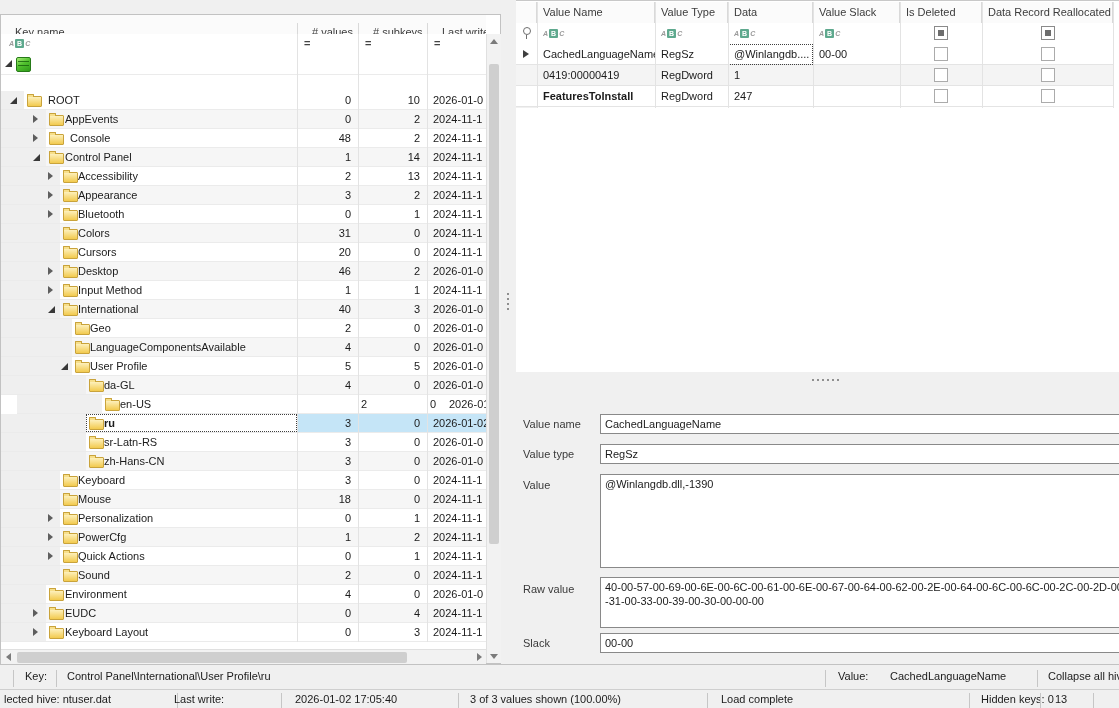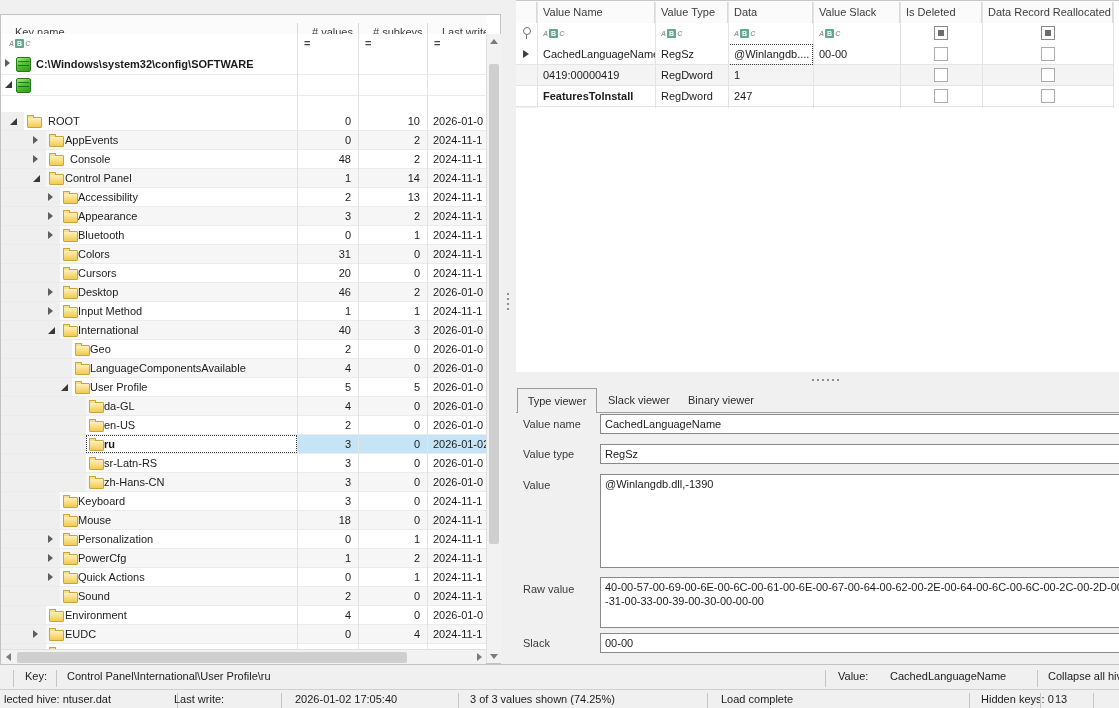--- a/index.html
+++ b/index.html
@@ -126,28 +126,20 @@
         </span>
       <span class="fop" style="left:303px;">=</span>
       <span class="fop" style="left:364px;">=</span>
       <span class="fop" style="left:433px;">=</span>
       <div class="collines" style="left:296px;"></div>
       <div class="collines" style="left:357px;"></div>
       <div class="collines" style="left:426px;"></div>
     </div>
     <div id="tree-rows" style="position:absolute;left:0;top:39px;width:485px;">
         <div class="trow hiverow" style="height: 21px;">
-          <span class="exp-c" style="left: 4px;"></span>
-          <span class="hive" style="left: 15px;"></span>
-          <span class="nlabel" style="left: 35px; font-weight: bold;">C:\Windows\system32\config\SOFTWARE</span>
-          <span class="cv"></span>
-          <span class="cs"></span>
-          <span class="cw"></span>
-        </div>
-        <div class="trow hiverow" style="height: 21px;">
           <span class="exp-e" style="left: 4px;"></span>
           <span class="hive" style="left: 15px;"></span>
           <span class="cv"></span>
           <span class="cs"></span>
           <span class="cw"></span>
         </div>
         <div class="trow" style="height: 19px; margin-top: 16px;">
           <div class="gut" style="width: 23px;"></div>
           <span class="exp-e" style="left: 9px;"></span>
           <span class="fold" style="left: 26px;"></span>
@@ -279,21 +271,21 @@
           <span class="cw">2026-01-0</span>
         </div>
         <div class="trow stripe" style="height: 19px;">
           <div class="gut" style="width: 85px;"></div>
           <span class="fold" style="left: 88px;"></span>
           <span class="nlabel" style="left: 103px;">da-GL</span>
           <span class="cv">4</span>
           <span class="cs">0</span>
           <span class="cw">2026-01-0</span>
         </div>
-        <div class="trow" style="height: 19px;">
+        <div class="trow" style="height: 19px; margin-left: 16px;">
           <div class="gut" style="width: 85px;"></div>
           <span class="fold" style="left: 88px;"></span>
           <span class="nlabel" style="left: 103px;">en-US</span>
           <span class="cv">2</span>
           <span class="cs">0</span>
           <span class="cw">2026-01-0</span>
         </div>
         <div class="trow" style="height: 19px;">
           <div class="gut" style="width: 85px;"></div>
           <div class="selbg"></div>
@@ -496,25 +488,20 @@
     <div class="gcolline" style="left:384px;"></div>
     <div class="gcolline" style="left:466px;"></div>
     <div class="gcolline" style="left:597px;"></div>
   </div>
 
   <div id="hsplit">
       <div class="hdots"></div>
     </div>
 
   <div id="viewer-panel">
-    <div class="tabstrip">
-      <div class="tab active">Type viewer</div>
-      <div class="tab" style="left:92px;">Slack viewer</div>
-      <div class="tab" style="left:172px;">Binary viewer</div>
-    </div>
     <span class="vfield-label" style="top:30px;">Value name</span>
     <div class="vbox" style="top:26px;height:20px;">CachedLanguageName</div>
     <span class="vfield-label" style="top:60px;">Value type</span>
     <div class="vbox" style="top:56px;height:20px;">RegSz</div>
     <span class="vfield-label" style="top:91px;">Value</span>
     <div class="vbox" style="top:86px;height:94px;">@Winlangdb.dll,-1390</div>
     <span class="vfield-label" style="top:195px;">Raw value</span>
     <div class="vbox" style="top:189px;height:51px;">40-00-57-00-69-00-6E-00-6C-00-61-00-6E-00-67-00-64-00-62-00-2E-00-64-00-6C-00-6C-00-2C-00-2D-00
 -31-00-33-00-39-00-30-00-00-00</div>
     <span class="vfield-label" style="top:249px;">Slack</span>
@@ -533,21 +520,21 @@
     <span style="left:1048px;">Collapse all hives</span>
   </div>
 
   <div id="status-bar">
     <span style="left:4px;">lected hive: ntuser.dat</span>
     <span class="ssep" style="left:177px;"></span>
     <span style="left:174px;">Last write:</span>
     <span class="ssep" style="left:281px;"></span>
     <span style="left:295px;">2026-01-02 17:05:40</span>
     <span class="ssep" style="left:458px;"></span>
-    <span style="left:470px;">3 of 3 values shown (74.25%)</span>
+    <span style="left:470px;">3 of 3 values shown (100.00%)</span>
     <span class="ssep" style="left:707px;"></span>
     <span style="left:721px;">Load complete</span>
     <span class="ssep" style="left:969px;"></span>
     <span style="left:981px;">Hidden keys: 0</span>
     <span class="ssep" style="left:1040px;"></span>
     <span style="left:1055px;">13</span>
     <span class="ssep" style="left:1093px;"></span>
   </div>
 
 </div>

